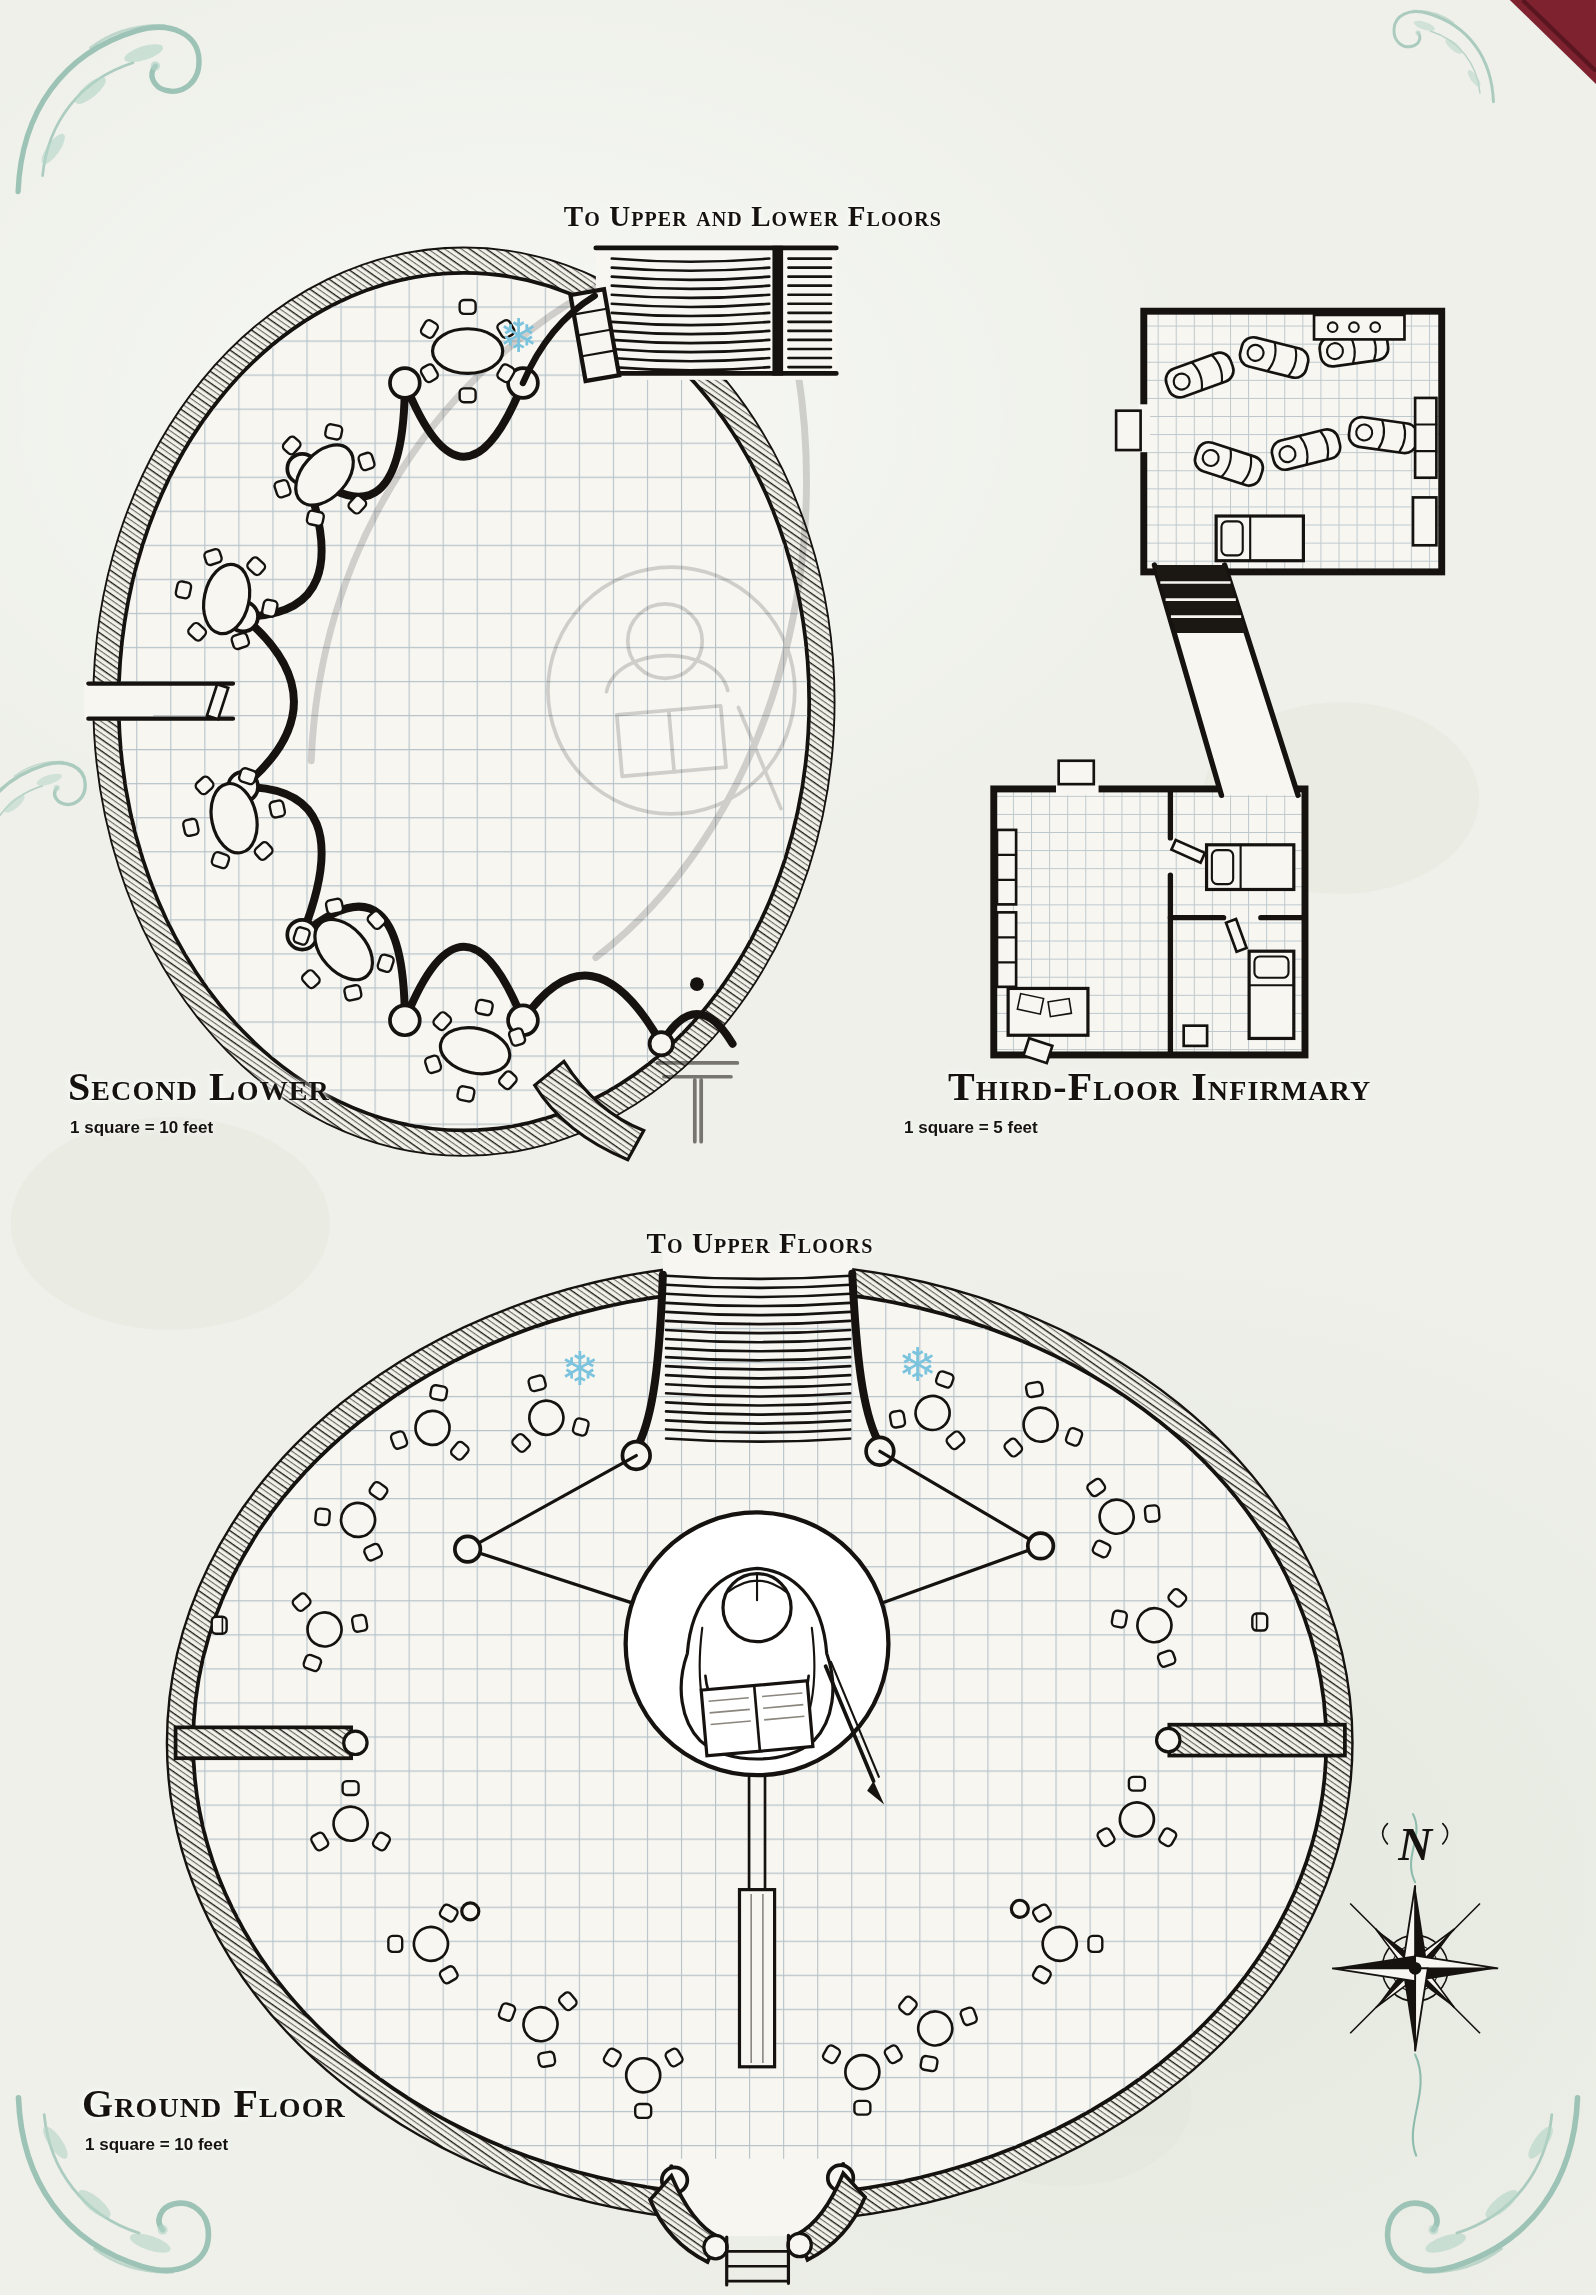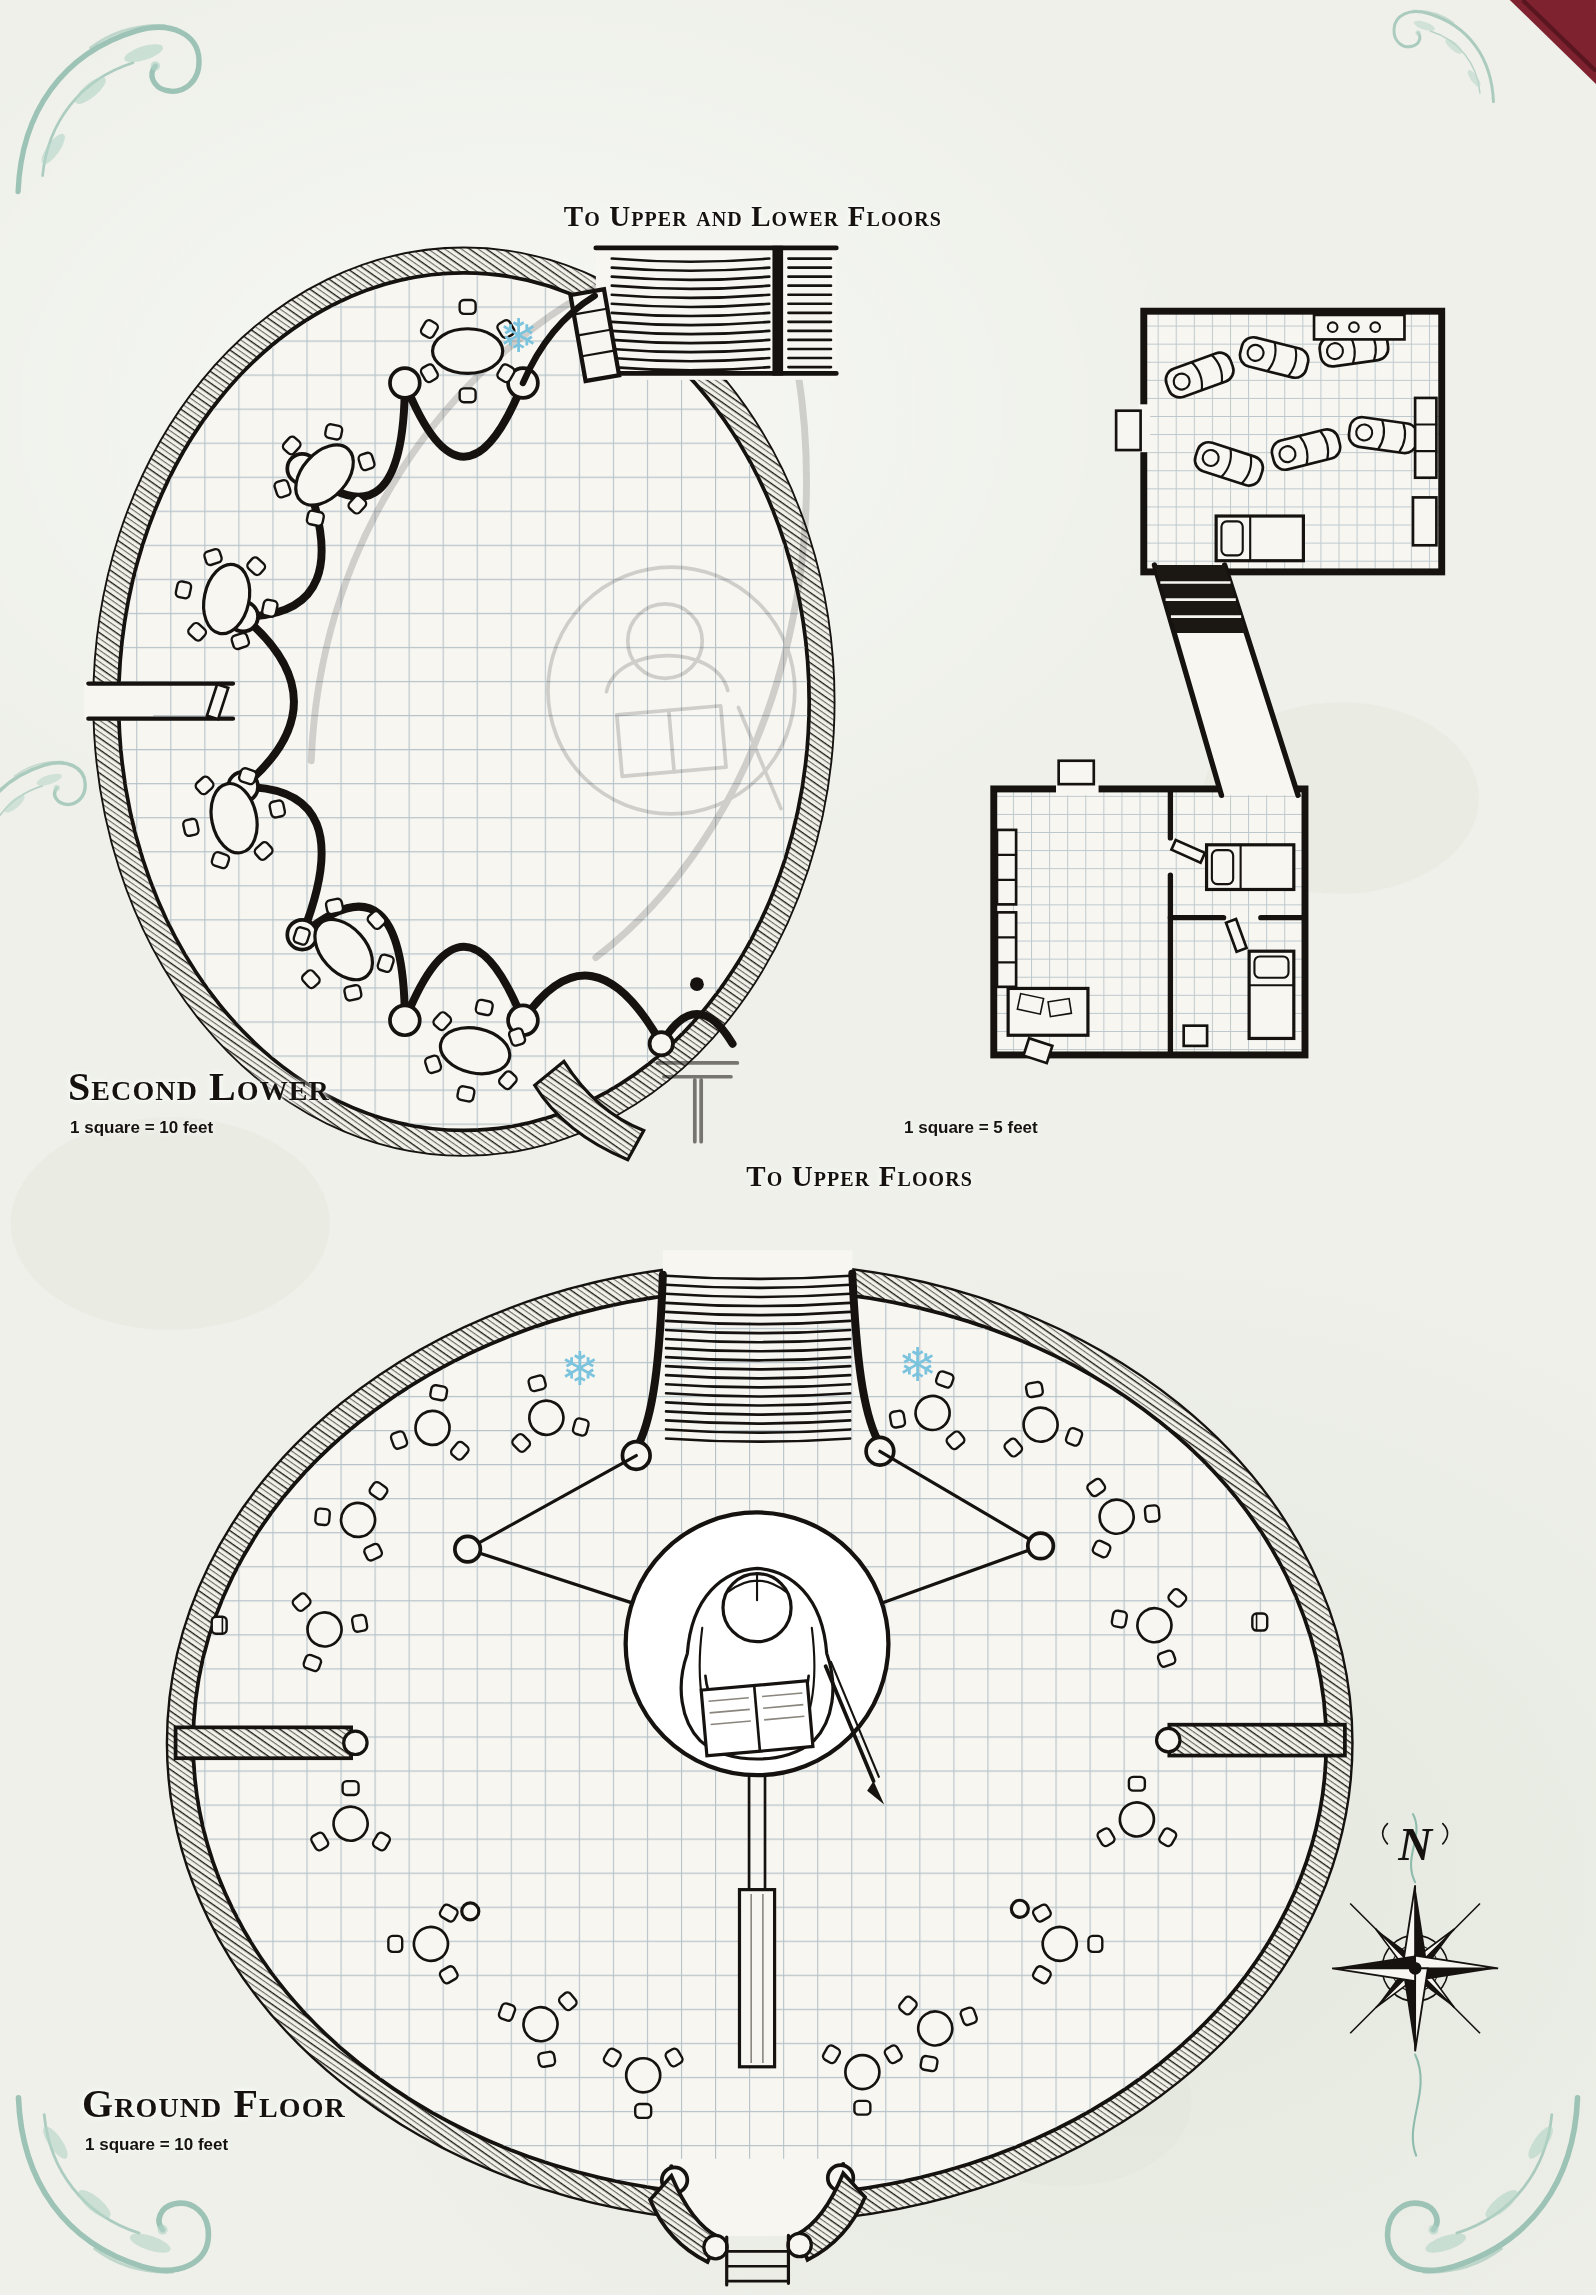--- a/index.html
+++ b/index.html
@@ -391,21 +391,22 @@
     <path d="M2862,0 L3000,134" stroke="#5a161f" stroke-width="8"></path>
   </g>
 </svg>
 
 
 <div class="label sub" style="left:463px;top:202px;width:479px;text-align:right;">To Upper and Lower Floors</div>
 
 <div class="label section" style="left:68px;top:1067px;">Second Lower</div>
 <div class="scale" style="left:70px;top:1118px;">1 square = 10 feet</div>
 
+<div class="label section" style="left:948px;top:1067px;">Third-Floor Infirmary</div>
 <div class="scale" style="left:904px;top:1118px;">1 square = 5 feet</div>
 
-<div class="label sub" style="left:547px;top:1162px;width:426px;text-align:right;">To Upper Floors</div>
+<div class="label sub" style="left:547px;top:1229px;width:426px;text-align:center;">To Upper Floors</div>
 
 <div class="label section" style="left:82px;top:2084px;">Ground Floor</div>
 <div class="scale" style="left:85px;top:2135px;">1 square = 10 feet</div>
 
 </div>
 
 
 </body></html>

